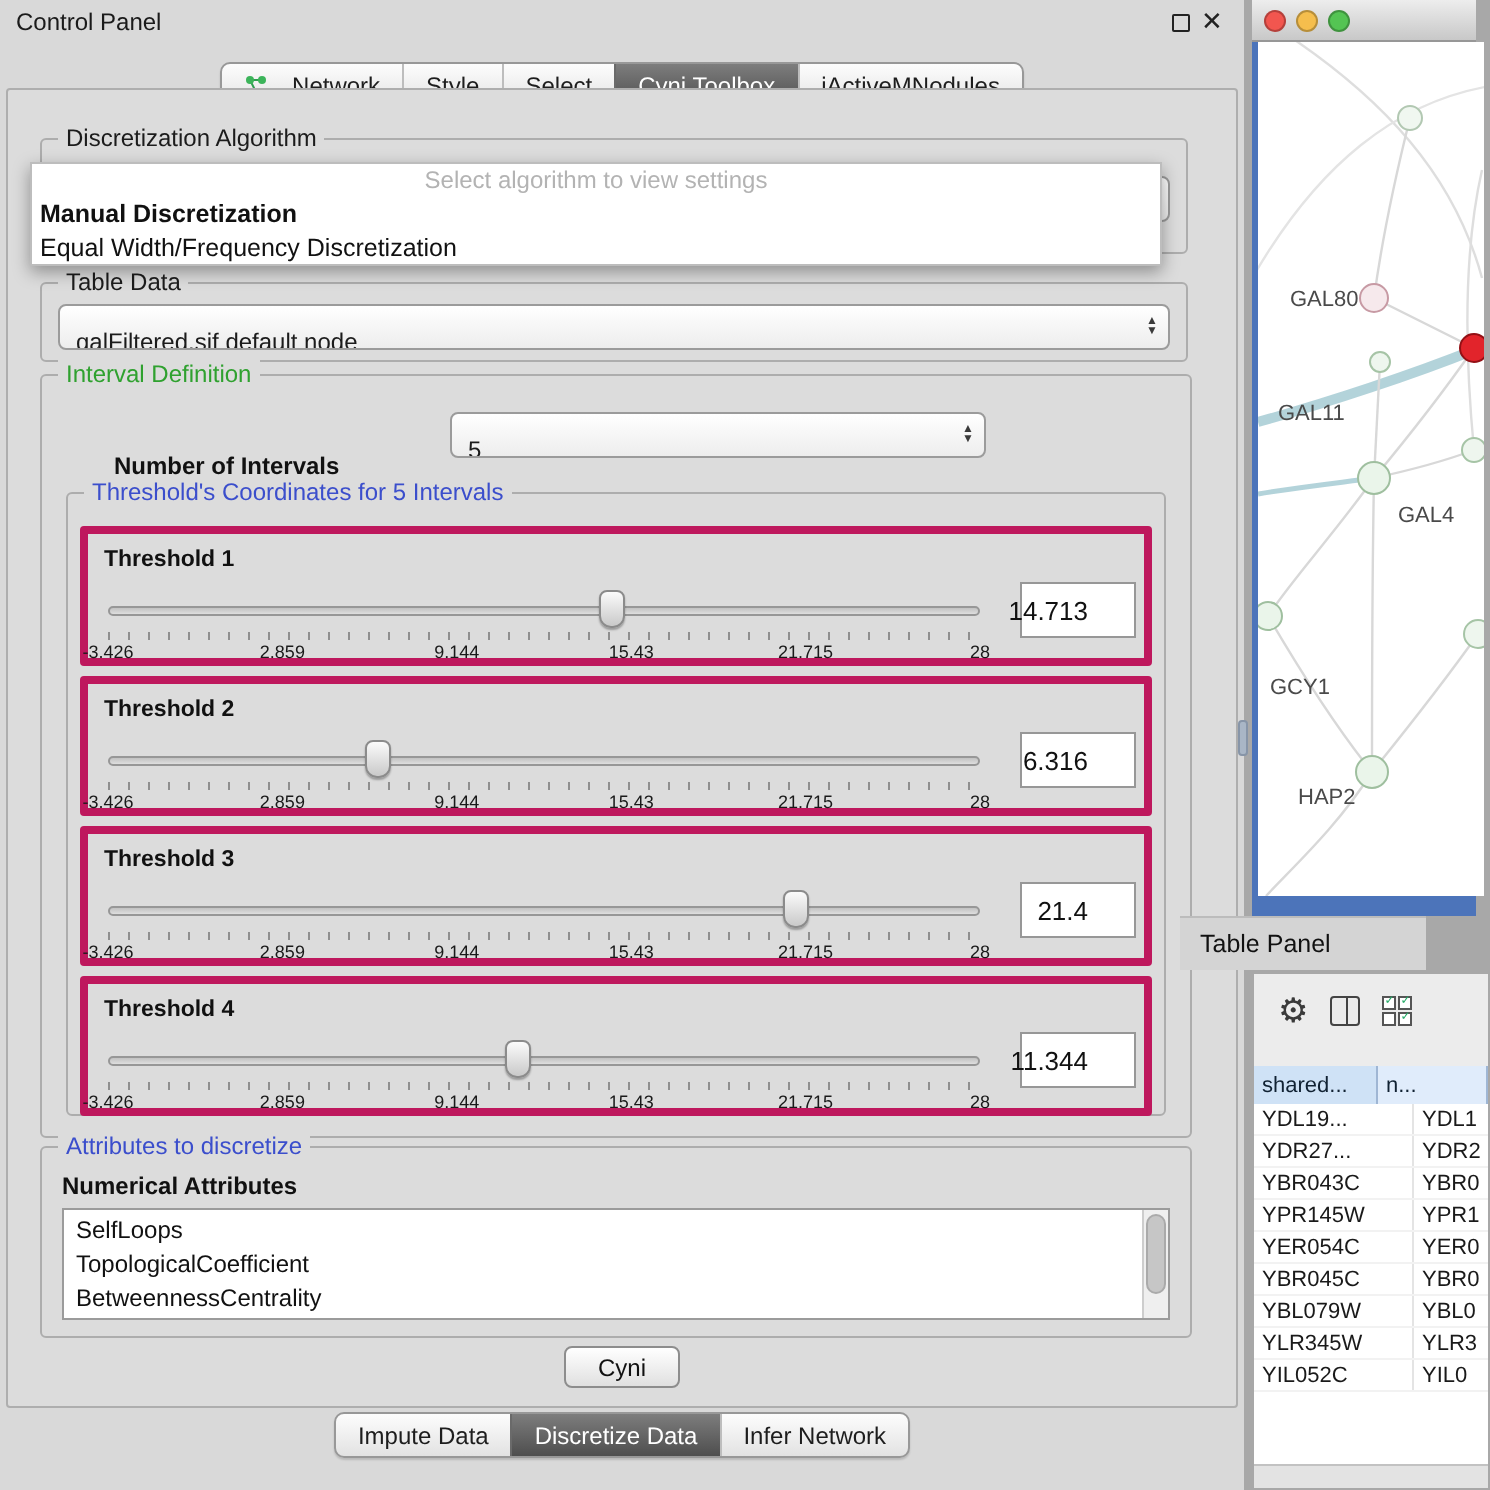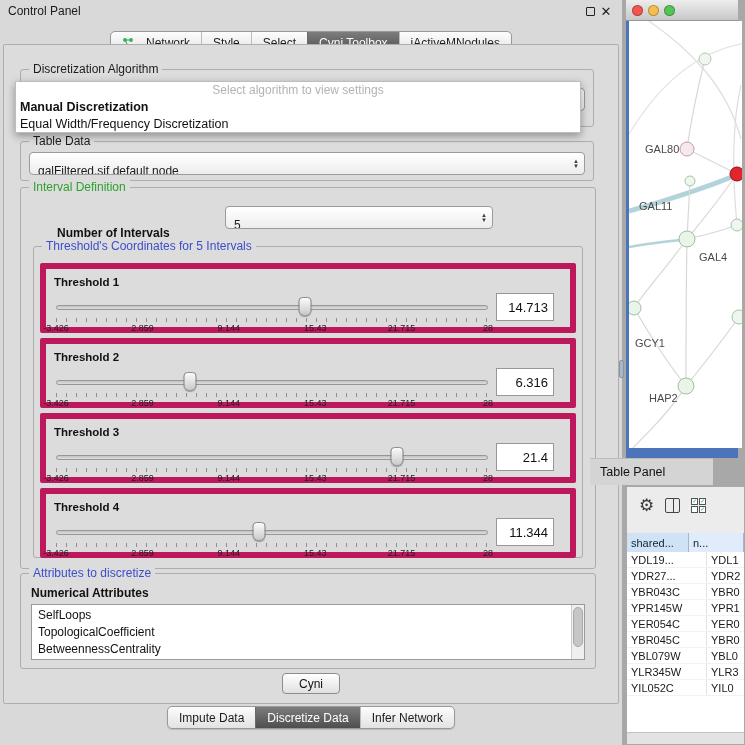--- a/index.html
+++ b/index.html
@@ -37,29 +37,29 @@
   .combo{position:absolute;height:23px;background:linear-gradient(#ffffff,#ededed);border:1px solid #9b9b9b;border-radius:4px;display:flex;align-items:center;padding:15px 22px 0 8px;font-size:12px;color:#1b1b1b;white-space:nowrap;overflow:hidden;}
   .stepper{position:absolute;right:5px;top:50%;transform:translateY(-50%);display:flex;flex-direction:column;align-items:center;line-height:5px;font-size:6px;color:#3a3a3a;}
 
   
   .algo-popup{position:absolute;left:11px;top:36px;width:566px;height:52px;background:#fff;border:1px solid #bdbdbd;box-shadow:0 3px 8px rgba(0,0,0,.35);z-index:30;}
   .popup-hint{height:16px;display:flex;align-items:center;justify-content:center;color:#b3b3b3;font-size:12px;}
   .popup-opt{height:17px;display:flex;align-items:center;padding:0 4px;font-size:12.5px;color:#111;}
   .popup-opt.bold{font-weight:bold;}
 
   
-  .th-box{position:absolute;left:6px;right:6px;height:70px;border:6px solid #be185d;border-radius:2px;background:#dcdcdc;}
+  .th-box{position:absolute;left:6px;right:6px;height:70px;border:4px solid #be185d;border-radius:2px;background:#dcdcdc;}
   .th-label{position:absolute;left:8px;top:7px;font-size:11.5px;font-weight:bold;color:#111;}
   .th-slider{position:absolute;left:10px;right:82px;top:32px;height:32px;}
   .track{position:absolute;left:0;right:0;top:4px;height:5px;background:linear-gradient(#c2c2c2,#dedede);border:1px solid #979797;border-radius:3px;}
   .handle{position:absolute;top:-4px;width:13px;height:19px;background:linear-gradient(#fbfbfb,#c9c9c9);border:1px solid #8b8b8b;border-radius:4px 4px 6px 6px;transform:translateX(-50%);box-shadow:0 1px 1px rgba(0,0,0,.3);}
   .ruler{position:absolute;left:0;right:0;top:17px;height:4px;background:repeating-linear-gradient(90deg,#8f8f8f 0 1px,transparent 1px 10px);}
   .scale{position:absolute;left:0;right:0;top:22px;height:10px;}
   .scale-lab{position:absolute;transform:translateX(-50%);font-size:9px;color:#1a1a1a;white-space:nowrap;}
-  .th-value{position:absolute;right:16px;top:24px;width:58px;height:28px;background:#fff;border:1px solid #979797;display:flex;align-items:center;justify-content:flex-end;padding-right:5px;font-size:13px;color:#111;}
+  .th-value{position:absolute;right:4px;top:24px;width:58px;height:28px;background:#fff;border:1px solid #979797;display:flex;align-items:center;justify-content:flex-end;padding-right:23px;font-size:13px;color:#111;}
 
   .bold-label{font-weight:bold;font-size:12px;color:#111;position:absolute;}
 
   
   .attr-list{position:absolute;left:10px;right:10px;top:30px;height:56px;background:#fff;border:1px solid #9b9b9b;overflow:hidden;}
   .list-inner{position:absolute;left:0;top:0;right:14px;bottom:0;padding:2px 0 16px 6px;}
   .list-item{font-size:12px;color:#111;line-height:17px;white-space:nowrap;}
   .vscroll{position:absolute;right:0;top:0;bottom:0;width:13px;background:#efefef;border-left:1px solid #cdcdcd;}
   .vthumb{position:absolute;left:1px;right:1px;top:2px;height:40px;background:#c6c6c6;border:1px solid #aaa;border-radius:6px;}
 

